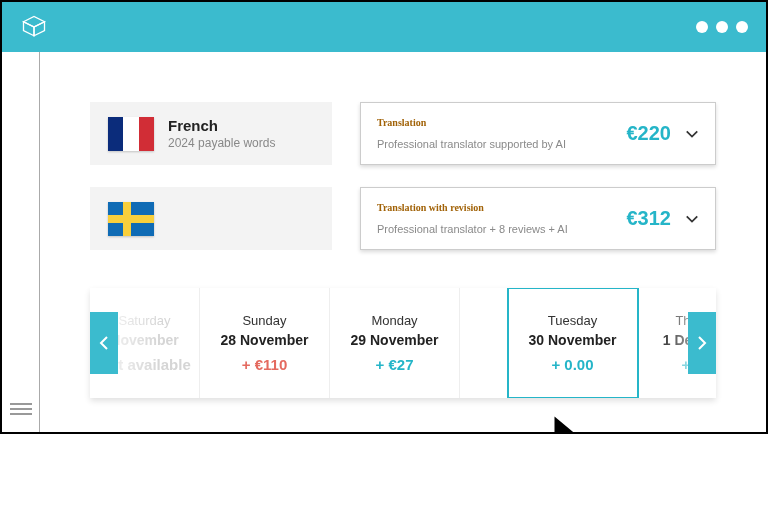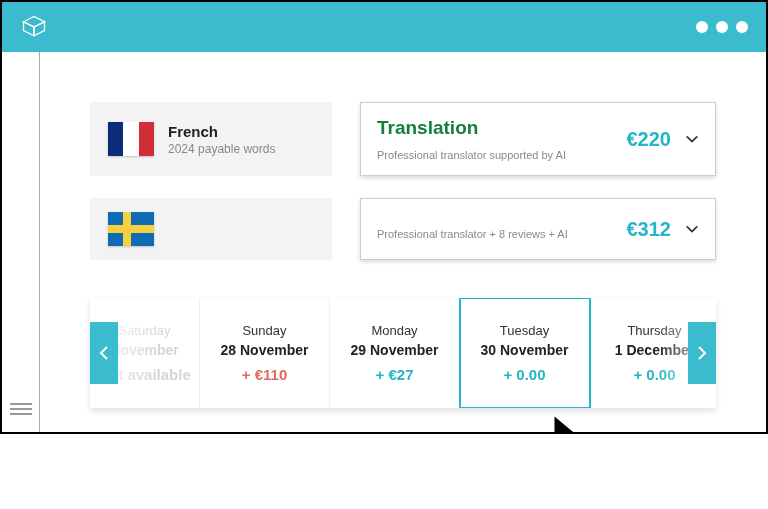--- a/index.html
+++ b/index.html
@@ -20,38 +20,38 @@
 .flag-fr .s1 { width: 33.33%; background: #0b2c7b; }
 .flag-fr .s2 { width: 33.33%; background: #fff; }
 .flag-fr .s3 { width: 33.33%; background: #d12d36; }
 .flag-se { background: #0f6bb5; position: relative; }
 .flag-se::before { content: ""; position: absolute; left: 0; right: 0; top: 50%; transform: translateY(-50%); height: 8px; background: #f8cf3c; }
 .flag-se::after { content: ""; position: absolute; top: 0; bottom: 0; left: 33%; width: 8px; background: #f8cf3c; }
 .lang-name { font-weight: bold; font-size: 15px; color: #222; }
 .lang-sub { font-size: 12px; color: #888; margin-top: 2px; }
 .service-card { flex: 1; border: 1px solid #ccc; background: #fff; box-shadow: 0 2px 4px rgba(0,0,0,0.15); display: flex; align-items: center; padding: 14px 16px; }
 .service-text { flex: 1; }
-.service-title { font-weight: bold; font-size: 19px; color: #15803d; }
+.service-title { font-weight: bold; font-size: 10px; color: #a16207; font-family: Liberation Serif, serif; }
 .service-sub { font-size: 11px; color: #8a8a8a; margin-top: 10px; }
 .service-price { font-weight: bold; font-size: 20px; color: #25b5c8; margin-right: 14px; }
 .chevron { width: 14px; height: 14px; }
 .date-strip { position: relative; margin-top: 38px; height: 110px; }
 .date-nav { position: absolute; top: 24px; width: 28px; height: 62px; background: #3bbbce; color: #fff; display: flex; align-items: center; justify-content: center; font-size: 16px; cursor: pointer; z-index: 3; }
 .date-nav.prev { left: 0; }
 .date-nav.next { right: 0; }
 .date-scroll { position: absolute; left: 0; right: 0; top: 0; bottom: 0; overflow: hidden; display: flex; box-shadow: 0 3px 6px rgba(0,0,0,0.12); }
 .date-cell { flex: 0 0 130px; background: #fff; border-right: 1px solid #eee; display: flex; flex-direction: column; align-items: center; justify-content: center; text-align: center; padding: 10px 4px; }
 .date-cell.first-partial { flex: 0 0 110px; }
 .date-cell .dow { font-size: 13px; color: #333; margin-bottom: 4px; }
 .date-cell .date { font-weight: bold; font-size: 14px; color: #222; margin-bottom: 8px; white-space: nowrap; }
 .date-cell .price { font-weight: bold; font-size: 15px; }
 .date-cell.unavail .dow, .date-cell.unavail .date, .date-cell.unavail .price { color: #d5d5d5; }
 .price.red { color: #e46a5f; }
 .price.teal { color: #25b5c8; }
-.date-cell.selected { outline: 2px solid #25b5c8; outline-offset: -1px; z-index: 2; position: relative; }
+.date-cell.selected { outline: 2px solid #25b5c8; outline-offset: -1px; z-index: 2; position: relative; margin-left: 48px; }
 .fade-left { position: absolute; left: 0; top: 0; bottom: 0; width: 70px; pointer-events: none; background: linear-gradient(to right, rgba(255,255,255,0.92), rgba(255,255,255,0)); z-index: 2; }
 .fade-right { position: absolute; right: 0; top: 0; bottom: 0; width: 60px; pointer-events: none; background: linear-gradient(to left, rgba(255,255,255,0.92), rgba(255,255,255,0)); z-index: 2; }
 .cursor { position: absolute; left: 550px; top: 412px; width: 30px; height: 34px; z-index: 10; }
 </style>
 </head>
 <body>
 
 <div class="browser-frame">
   <div class="title-bar">
     <div class="logo-box">
@@ -105,20 +105,21 @@
         </div>
       </div>
     </div>
 
     <div class="lang-row">
       <div class="lang-card">
         <div class="flag flag-se"></div>
       </div>
       <div class="service-card">
         <div class="service-text">
+          <div class="service-title">Translation with revision</div>
           <div class="service-sub">Professional translator + 8 reviews + AI</div>
         </div>
         <div class="service-price">€312</div>
         <div class="chevron">
           <svg viewBox="0 0 16 16">
               <path d="M2 5 L8 11 L14 5" stroke="#333" stroke-width="2" fill="none"></path>
             </svg>
         </div>
       </div>
     </div>

